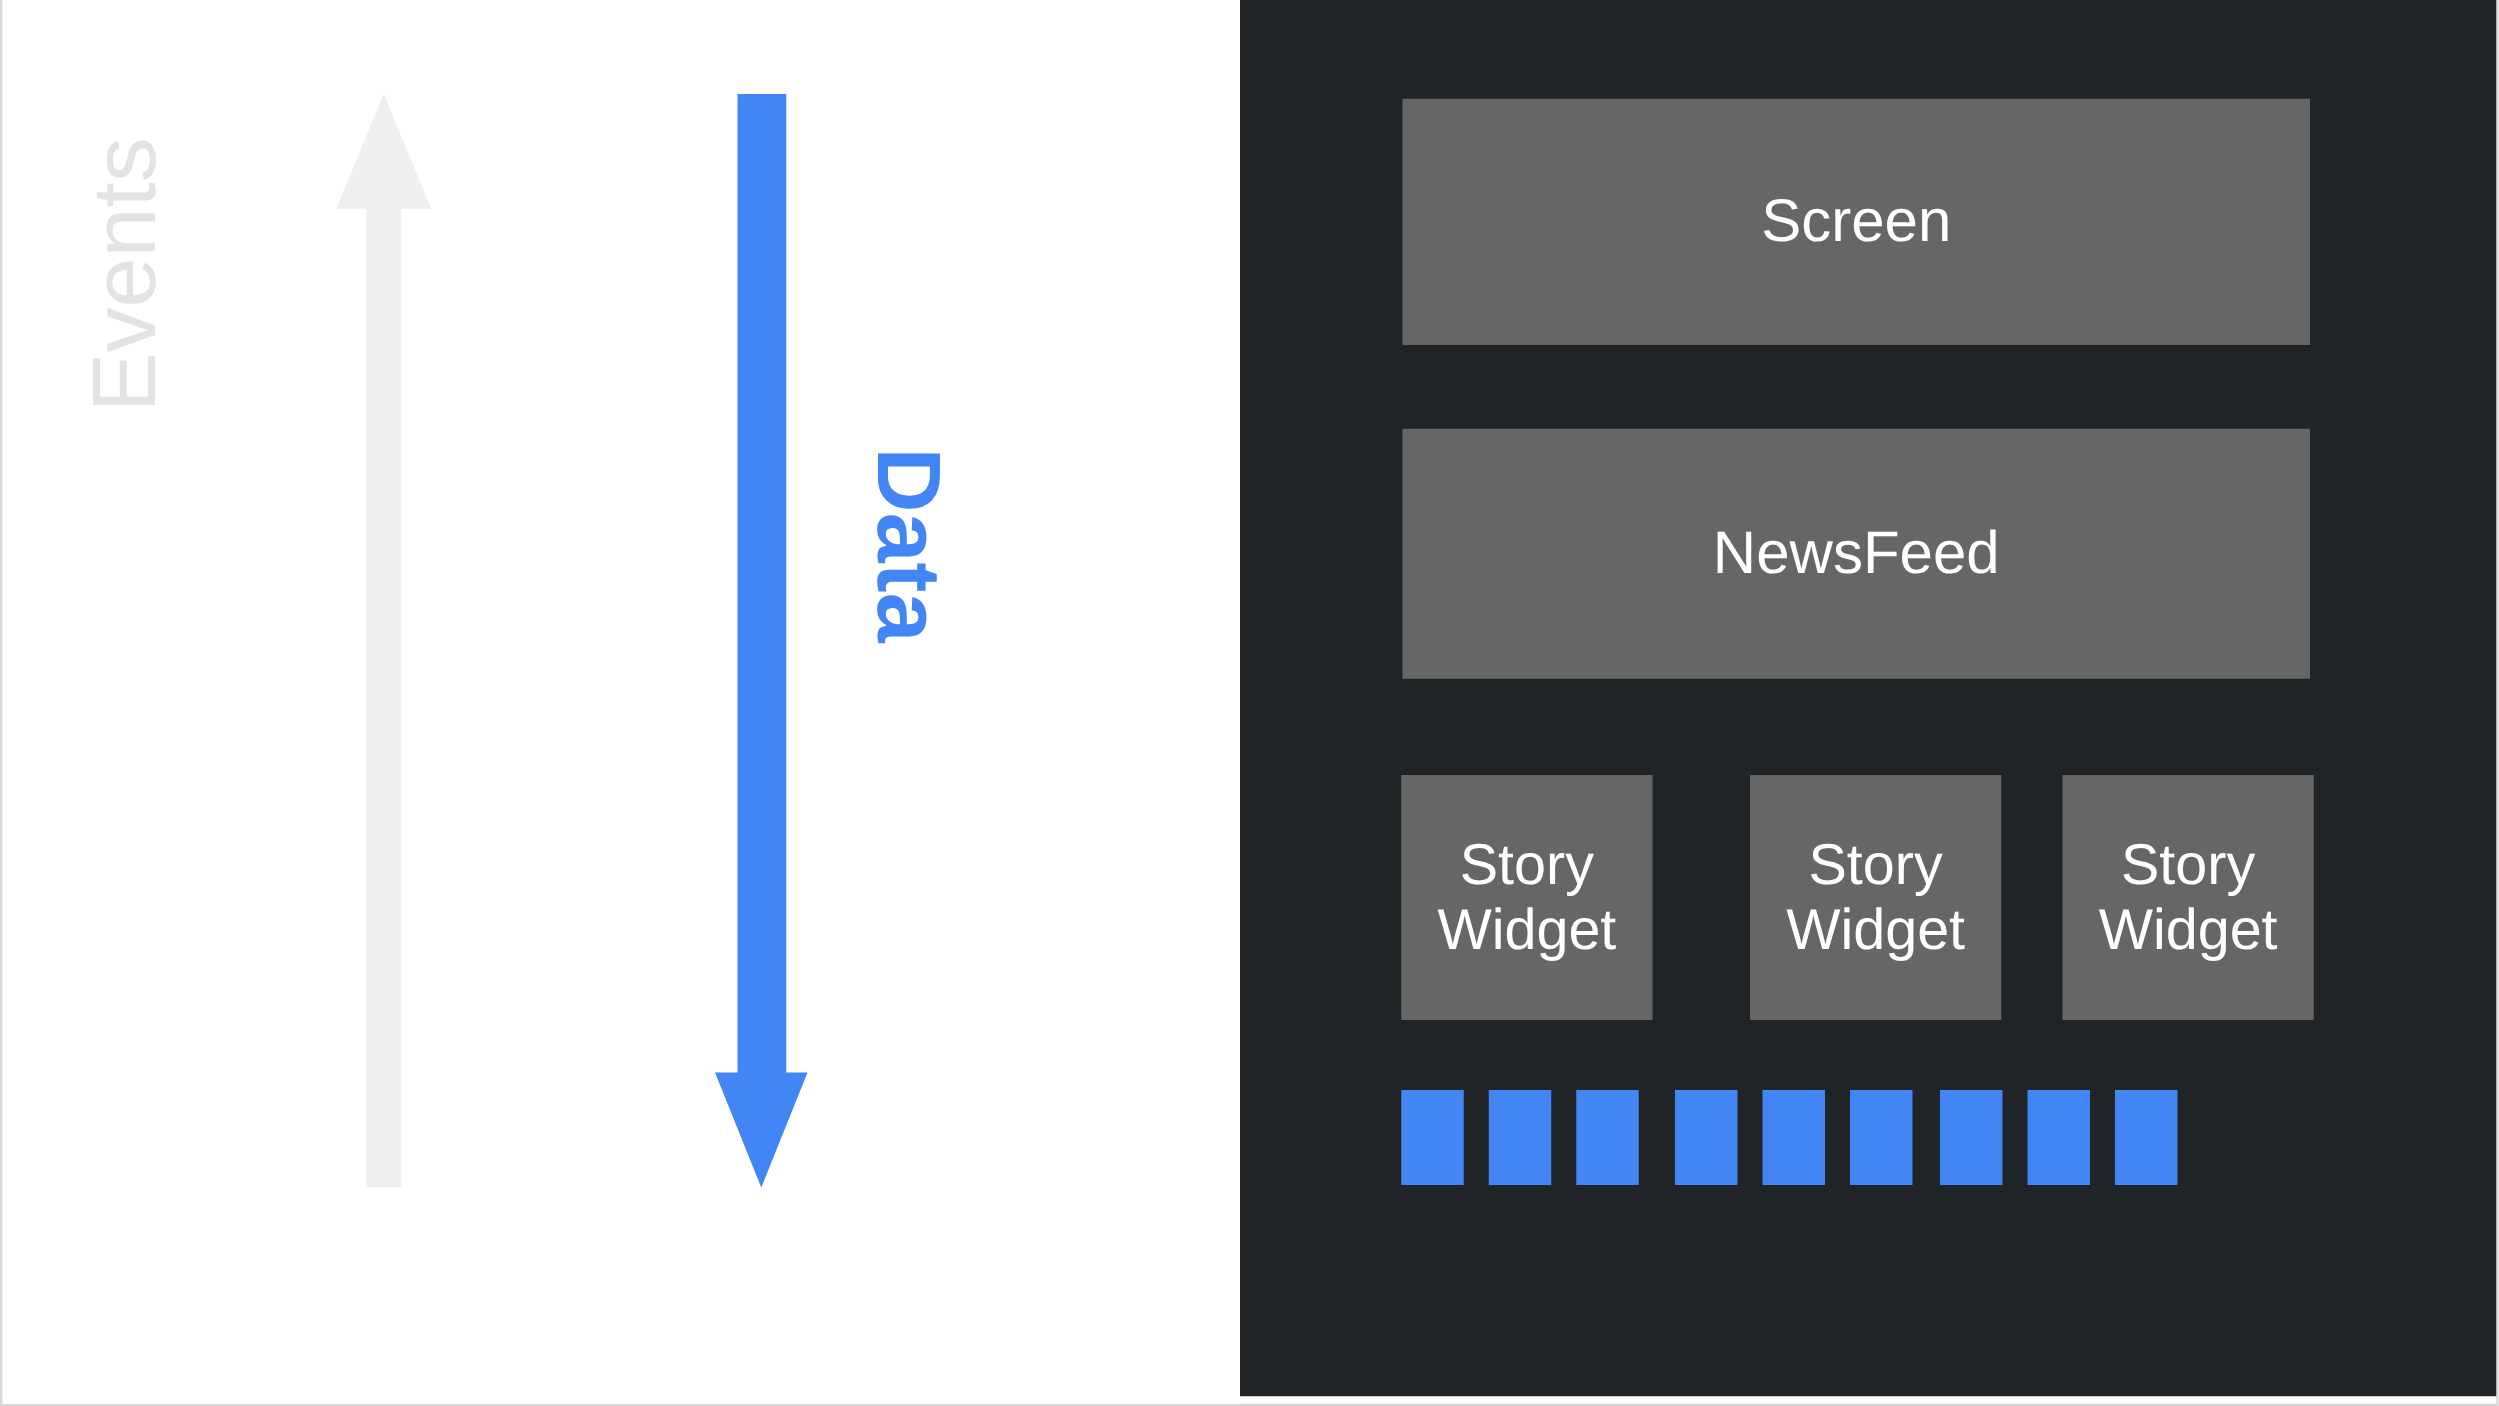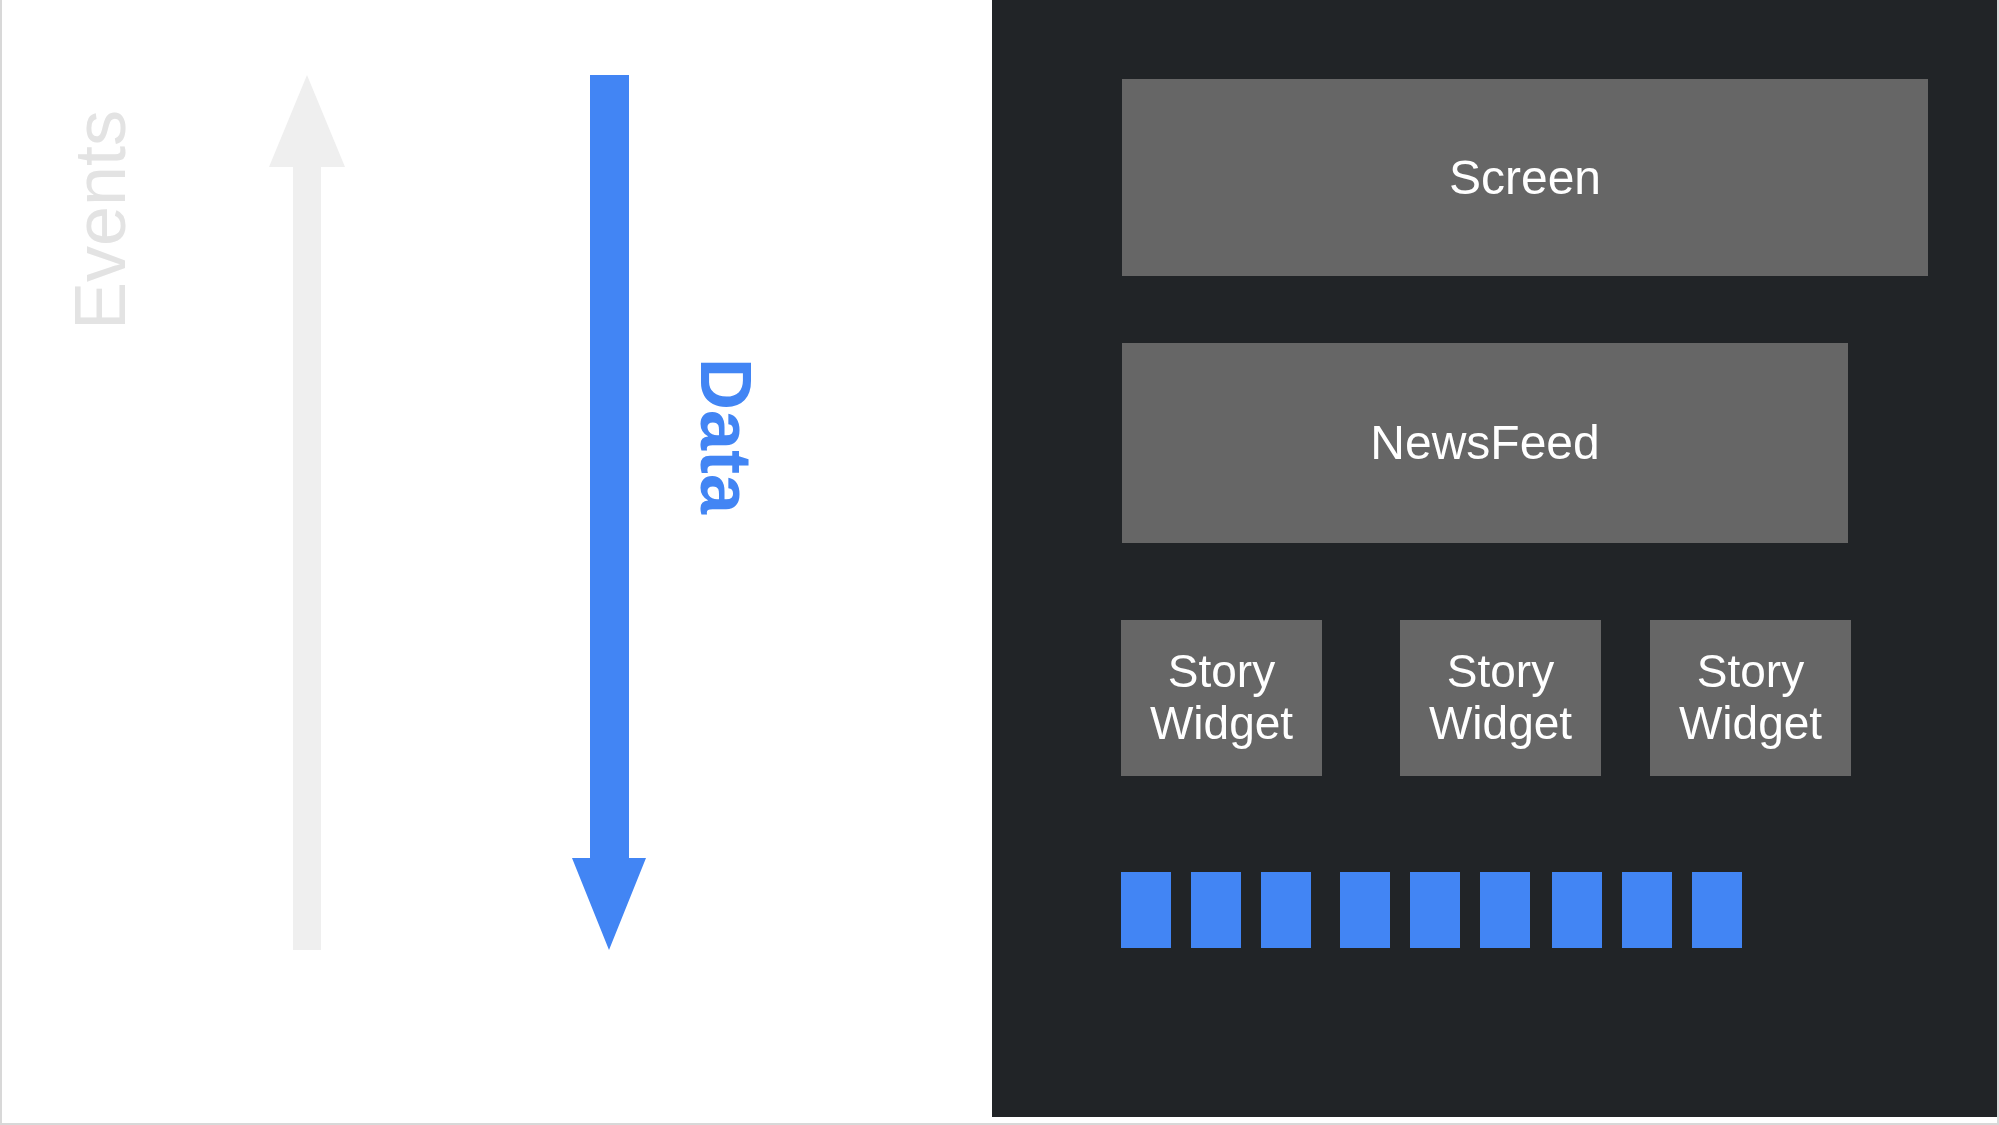--- a/index.html
+++ b/index.html
@@ -95,35 +95,35 @@
     color: #ffffff;
     font-size: 48px;
     font-weight: 400;
     line-height: 1.12;
     box-sizing: border-box;
   }
 
   #node-screen {
     left: 130px;
     top: 79px;
-    width: 806px;
+    width: 726px;
     height: 197px;
   }
   #node-newsfeed {
     left: 130px;
     top: 343px;
     width: 726px;
     height: 200px;
   }
 
   .story-widget {
     position: absolute;
     top: 620px;
     width: 201px;
-    height: 156px;
+    height: 196px;
     font-size: 46px;
   }
   #story-widget-0 { left: 129px; }
   #story-widget-1 { left: 408px; }
   #story-widget-2 { left: 658px; }
 
   .bar-group {
     position: absolute;
     top: 872px;
     height: 76px;

